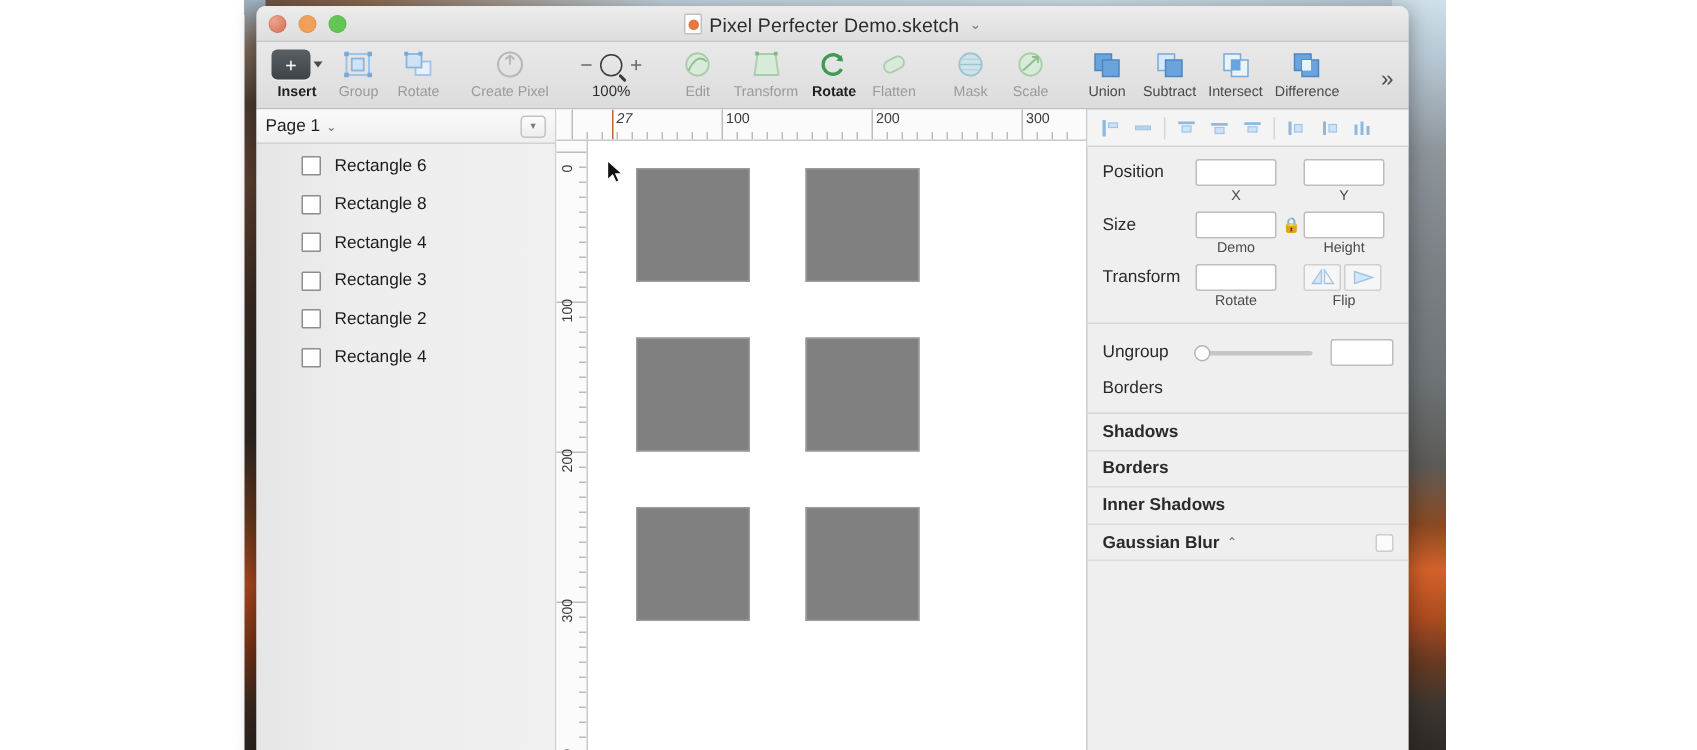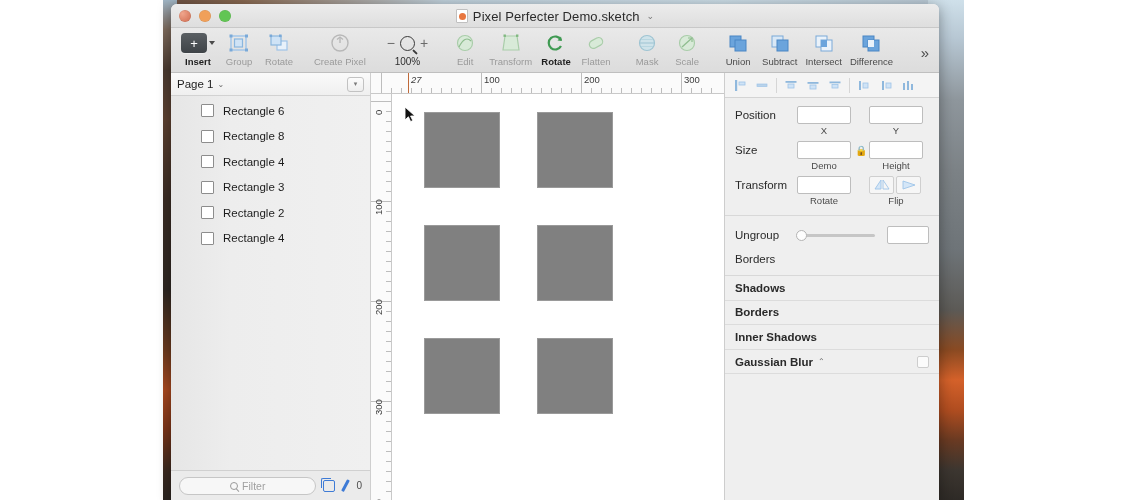--- a/index.html
+++ b/index.html
@@ -443,31 +443,20 @@
           </div>
           <div class="layer-row">
             <span class="layer-box"></span>
             <span class="layer-name">Rectangle 2</span>
           </div>
           <div class="layer-row">
             <span class="layer-box"></span>
             <span class="layer-name">Rectangle 4</span>
           </div>
         </div>
-      <div class="filterbar">
-        <div class="filterfield">
-          <span class="fs"></span>
-          <span class="ft">Filter</span>
-        </div>
-        <div class="fb-ic">
-          <span class="dup-ic"></span>
-          <span class="pen-ic"></span>
-          <span class="zero">0</span>
-        </div>
-      </div>
     </div>
 
     <div class="canvasarea">
       <div class="ruler-h" id="ruler-h">
           <div class="rtick-h" style="left: 10px; height: 21px;"></div>
           <div class="rtick-h" style="left: 20px; height: 5px;"></div>
           <div class="rtick-h" style="left: 30px; height: 5px;"></div>
           <div class="rtick-h" style="left: 40px; height: 5px;"></div>
           <div class="rtick-h" style="left: 50px; height: 5px;"></div>
           <div class="rtick-h" style="left: 60px; height: 5px;"></div>

